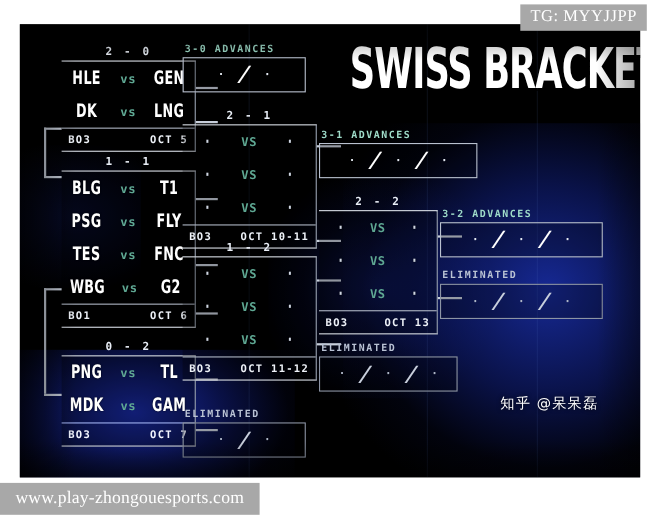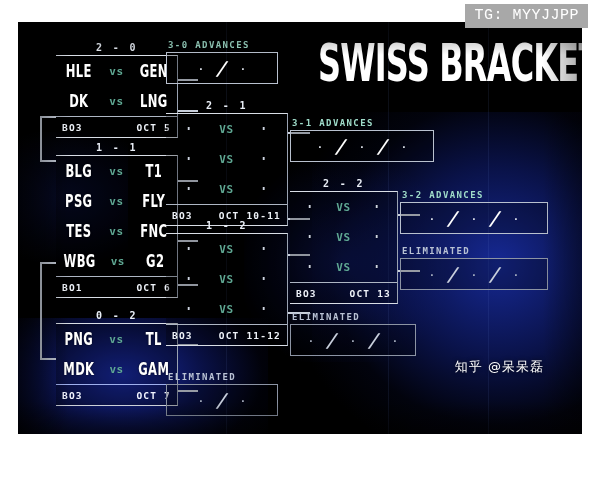--- a/index.html
+++ b/index.html
@@ -206,21 +206,21 @@
   .card-foot.hl {
     border-top-color: #9fb0ee;
     color: #f2f5ff;
   }
 
   
   .wm {
     position: absolute;
     background: #a8a8a8;
     color: #ffffff;
-    font-family: Liberation Mono, monospace;
+    font-family: Liberation Serif, serif;
   }
   #wm-tg {
     right: 12px; top: 4px;
     padding: 3px 9px 4px 9px;
     font-size: 15px;
     letter-spacing: 0.5px;
   }
   #wm-url {
     left: 0px; bottom: 12px;
     padding: 5px 14px 6px 14px;
@@ -483,14 +483,15 @@
         <span class="dot">·</span>
       </div>
     </div>
 
     <div id="wm-zhihu">知乎 @呆呆磊</div>
 
     <div id="vignette"></div>
   </div>
 
   <div class="wm" id="wm-tg">TG: MYYJJPP</div>
+  <div class="wm" id="wm-url">www.play-zhongouesports.com</div>
 
 </div>
 
 </body></html>

